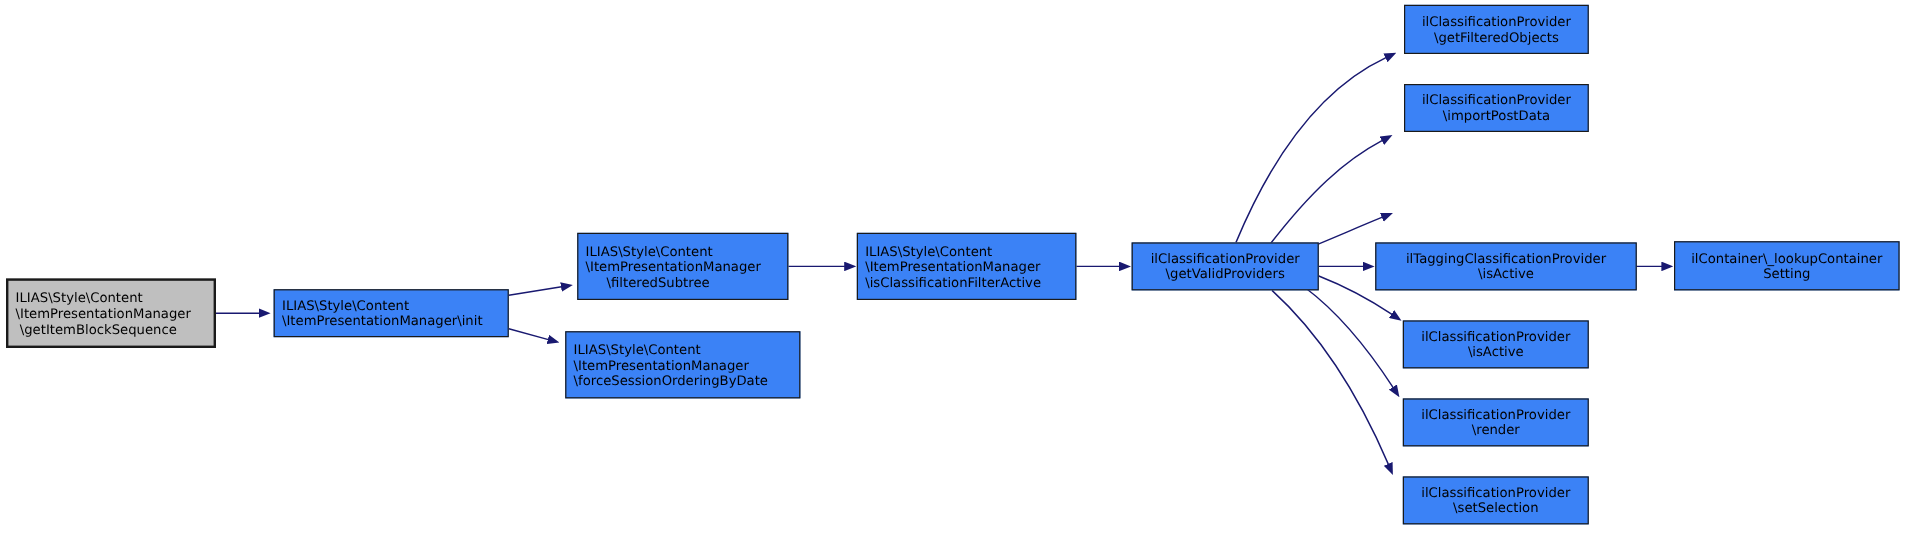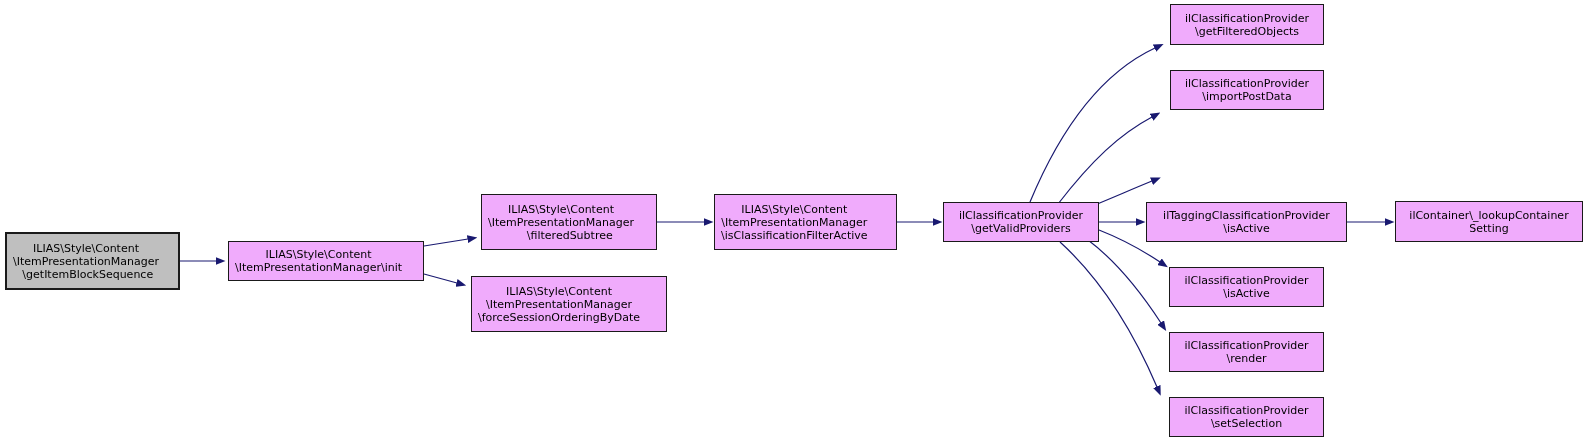--- a/index.html
+++ b/index.html
@@ -7,32 +7,32 @@
     position:relative;
     width:1591px;height:444px;
     background:#ffffff;
     font-family:"DejaVu Sans","Liberation Sans",sans-serif;
     overflow:hidden;
   }
   .edges{position:absolute;left:0;top:0;width:1591px;height:444px;}
   .node{
     position:absolute;
     box-sizing:border-box;
-    background:#f0abfc;
+    background:#3b82f6;
     border:1px solid #1a1a1a;
     display:flex;
     align-items:center;
     justify-content:center;
     font-size:11px;
     line-height:13px;
     color:#000000;
   }
   .node .node-label{white-space:pre;display:block;}
   .node.align-left{justify-content:flex-start;padding-left:6px;}
-  .node.align-left .node-label{text-align:center;}
+  .node.align-left .node-label{text-align:left;}
   .node.align-center .node-label{text-align:center;}
   .node.root{background:#bfbfbf;border-width:2px;}
 </style>
 </head>
 <body>
 
 <div class="canvas">
 
   <svg class="edges" viewBox="0 0 1591 444" xmlns="http://www.w3.org/2000/svg">
     <defs>
@@ -95,21 +95,21 @@
     <span class="node-label">ilClassificationProvider
 \getFilteredObjects</span>
   </div>
 
   <div class="node align-center" style="left:1170px;top:70px;width:154px;height:40px">
     <span class="node-label">ilClassificationProvider
 \importPostData</span>
   </div>
 
 
-  <div class="node align-center" style="left:1146px;top:202px;width:201px;height:40px">
+  <div class="node align-center" style="left:1146px;top:202px;width:218px;height:40px">
     <span class="node-label">ilTaggingClassificationProvider
 \isActive</span>
   </div>
 
   <div class="node align-center" style="left:1169px;top:267px;width:155px;height:40px">
     <span class="node-label">ilClassificationProvider
 \isActive</span>
   </div>
 
   <div class="node align-center" style="left:1169px;top:332px;width:155px;height:40px">

